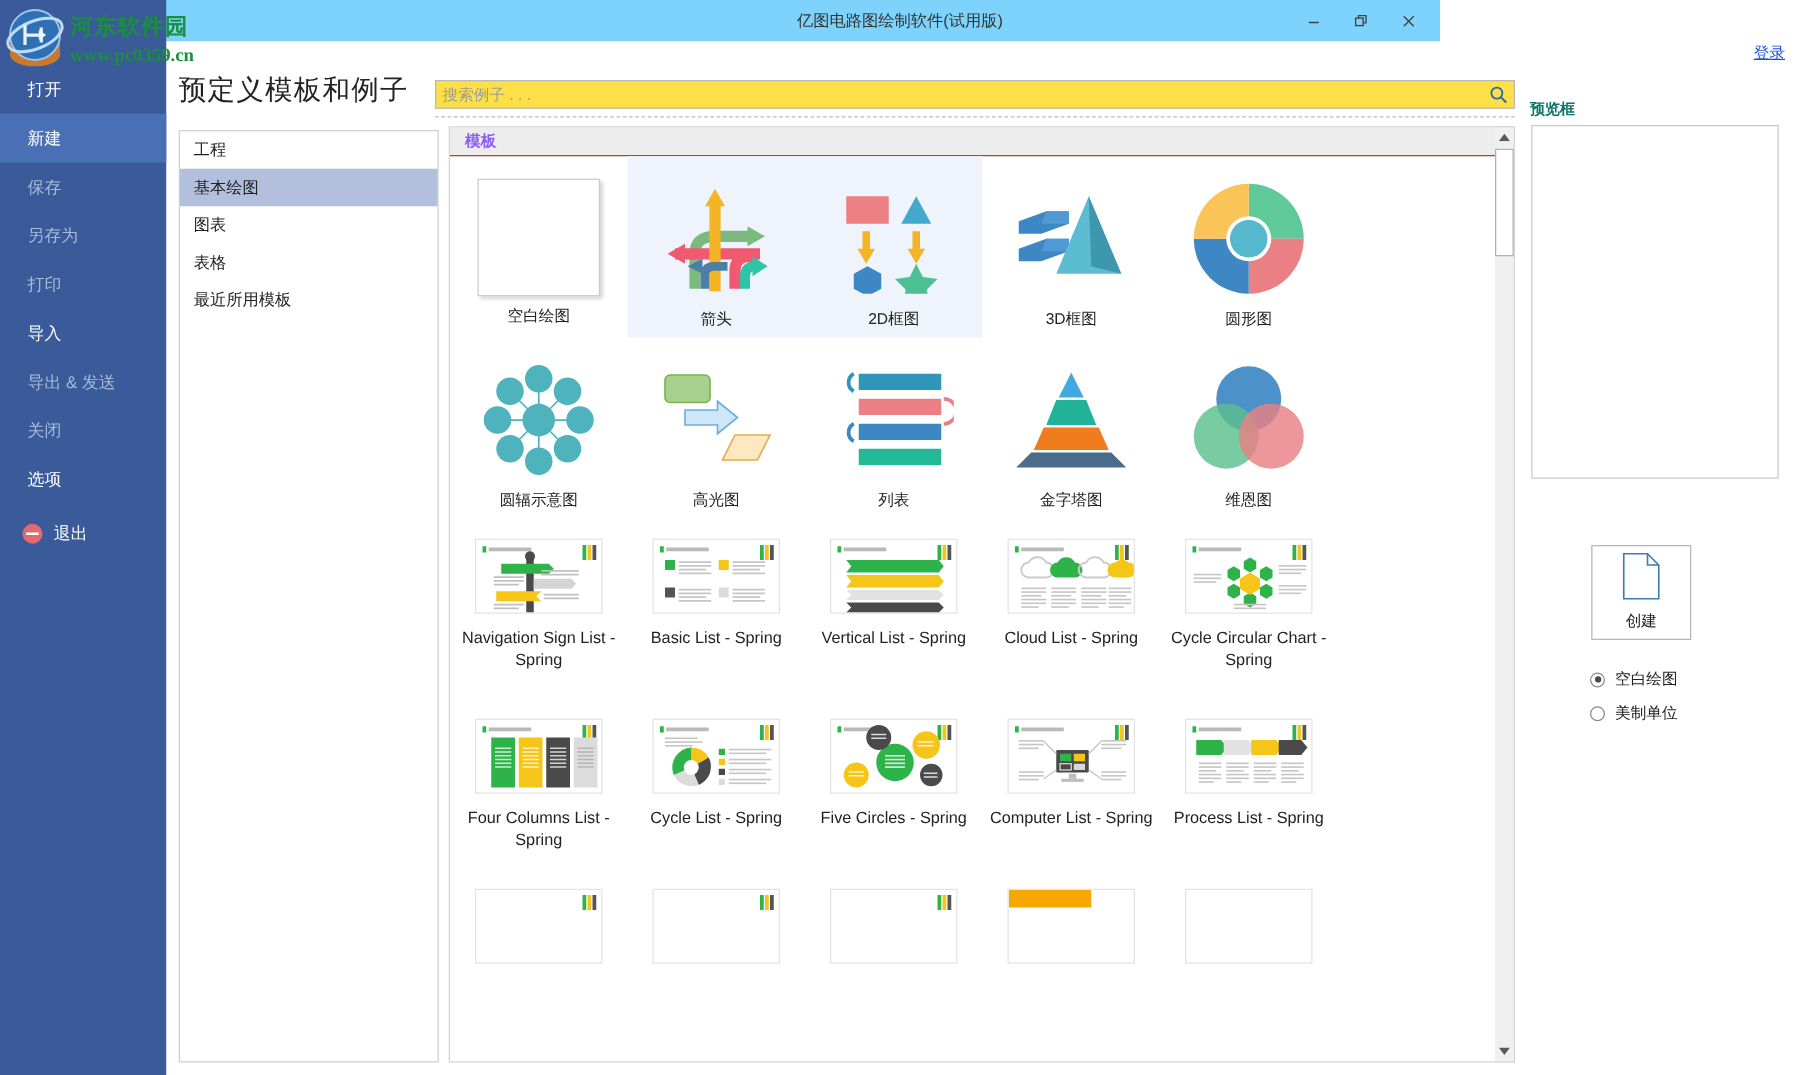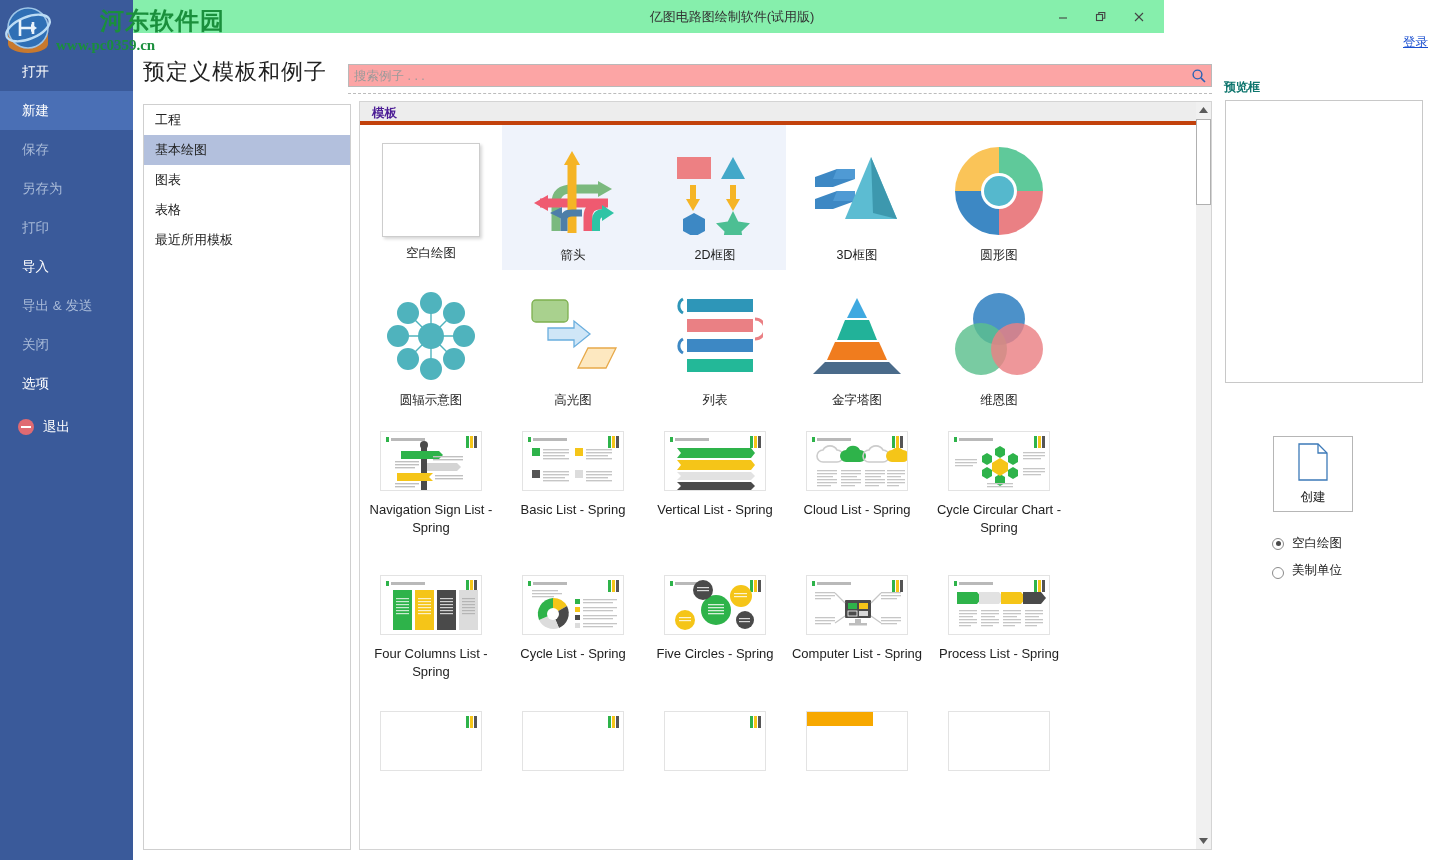--- a/index.html
+++ b/index.html
@@ -6,22 +6,21 @@
   html, body {
     width: 1440px; height: 860px;
     font-family: "Liberation Sans", "DejaVu Sans", sans-serif;
     background: #ffffff;
     overflow: hidden;
   }
 
   
   .titlebar {
     position: absolute; top: 0; left: 0; width: 1152px; height: 33px;
-    background: #86efac;
-    margin-left: 12px;
+    background: #7dd3fc;
   }
   .title-text {
     position: absolute; left: 0; top: 0; width: 1440px; height: 33px;
     line-height: 33px; text-align: center;
     font-size: 13px; color: #333;
   }
   .win-btns { position: absolute; right: 6px; top: 0; height: 33px; display: flex; align-items: center; }
   .win-btn {
     width: 38px; height: 26px; display: flex; align-items: center; justify-content: center;
     color: #444; font-size: 13px; cursor: default;
@@ -38,21 +37,21 @@
     background: #3a5a9a;
   }
   .logo-wrap {
     position: absolute; left: 0; top: 0; width: 56px; height: 60px;
   }
   .wm-text {
     position: absolute; left: 56px; top: 6px; width: 300px;
     font-family: "Liberation Serif", serif;
     color: #1a8f3c; font-weight: bold; pointer-events: none;
   }
-  .wm-line1 { font-size: 24px; letter-spacing: 1px; line-height: 30px; margin-left: 44px; }
+  .wm-line1 { font-size: 18px; letter-spacing: 1px; line-height: 30px; }
   .wm-line2 { font-size: 15px; line-height: 18px; }
 
   .nav-list { position: absolute; left: 0; top: 52px; width: 133px; }
   .nav-item {
     height: 39px; line-height: 39px; padding-left: 22px;
     font-size: 13.5px; color: #ffffff; cursor: pointer; white-space: nowrap;
   }
   .nav-item.dim { color: #a8bad8; }
   .nav-item.active { background: #4a6fb5; }
   .nav-item.quit {
@@ -79,21 +78,21 @@
   }
   .cat-item {
     height: 30px; line-height: 30px; padding-left: 11px;
     font-size: 13px; color: #222; cursor: pointer;
   }
   .cat-item.selected { background: #b3c0dd; }
 
   
   .search-box {
     position: absolute; left: 348px; top: 64px; width: 864px; height: 23px;
-    border: 1px solid #b9b9b9; background: #fca5a5;
+    border: 1px solid #b9b9b9; background: #fde047;
   }
   .search-input {
     position: absolute; left: 5px; top: 0; width: 820px; height: 21px;
     border: 0; outline: 0; font-size: 12.5px; color: #333;
     font-family: "Liberation Sans", sans-serif; background: transparent;
   }
   .search-input::placeholder { color: #9a9a9a; }
   .search-icon {
     position: absolute; right: 4px; top: 3px; width: 16px; height: 16px; cursor: pointer;
   }
@@ -102,22 +101,22 @@
     border-top: 1px dashed #bcbcbc;
   }
 
   
   .content-area {
     position: absolute; left: 359px; top: 101px; width: 853px; height: 749px;
     background: #ffffff; border: 1px solid #d4d4d4; overflow: hidden;
   }
   .section-head {
     height: 23px; line-height: 23px; padding-left: 12px;
-    background: #ededed; font-size: 12.5px; font-weight: bold; color: #4c1d95;
-    border-bottom: 4px solid #c2410c;
+    background: #ededed; font-size: 12.5px; font-weight: bold; color: #8b5cf6;
+    border-bottom: 1px solid #c2410c;
   }
   .tile {
     width: 142px; display: flex; flex-direction: column; align-items: center;
     cursor: pointer; padding-top: 18px; padding-bottom: 6px;
   }
   .tile.hl { background: #eff3fb; }
   .tile-thumb {
     width: 100px; height: 96px; display: flex; align-items: center; justify-content: center;
   }
   .tile-thumb.blank {
@@ -184,21 +183,21 @@
     position: absolute; left: 1273px; top: 436px; width: 80px; height: 76px;
     border: 1px solid #b6b6b6; background: #fff;
     display: flex; flex-direction: column; align-items: center; justify-content: center;
     cursor: pointer; gap: 4px;
   }
   .create-label { font-size: 12.5px; color: #222; }
   .radio-row {
     position: absolute; display: flex; align-items: center; gap: 8px; cursor: pointer;
   }
   .radio-row.r1 { left: 1272px; top: 535px; }
-  .radio-row.r2 { left: 1272px; top: 562px; align-items: flex-end; }
+  .radio-row.r2 { left: 1272px; top: 562px; }
   .radio {
     width: 12px; height: 12px; border-radius: 50%; border: 1px solid #8b8b8b;
     background: #fff; position: relative; flex: none;
   }
   .radio.on::after {
     content: ""; position: absolute; left: 2.5px; top: 2.5px;
     width: 5px; height: 5px; border-radius: 50%; background: #4a4a4a;
   }
   .radio-label { font-size: 12.5px; color: #222; }
 </style>

